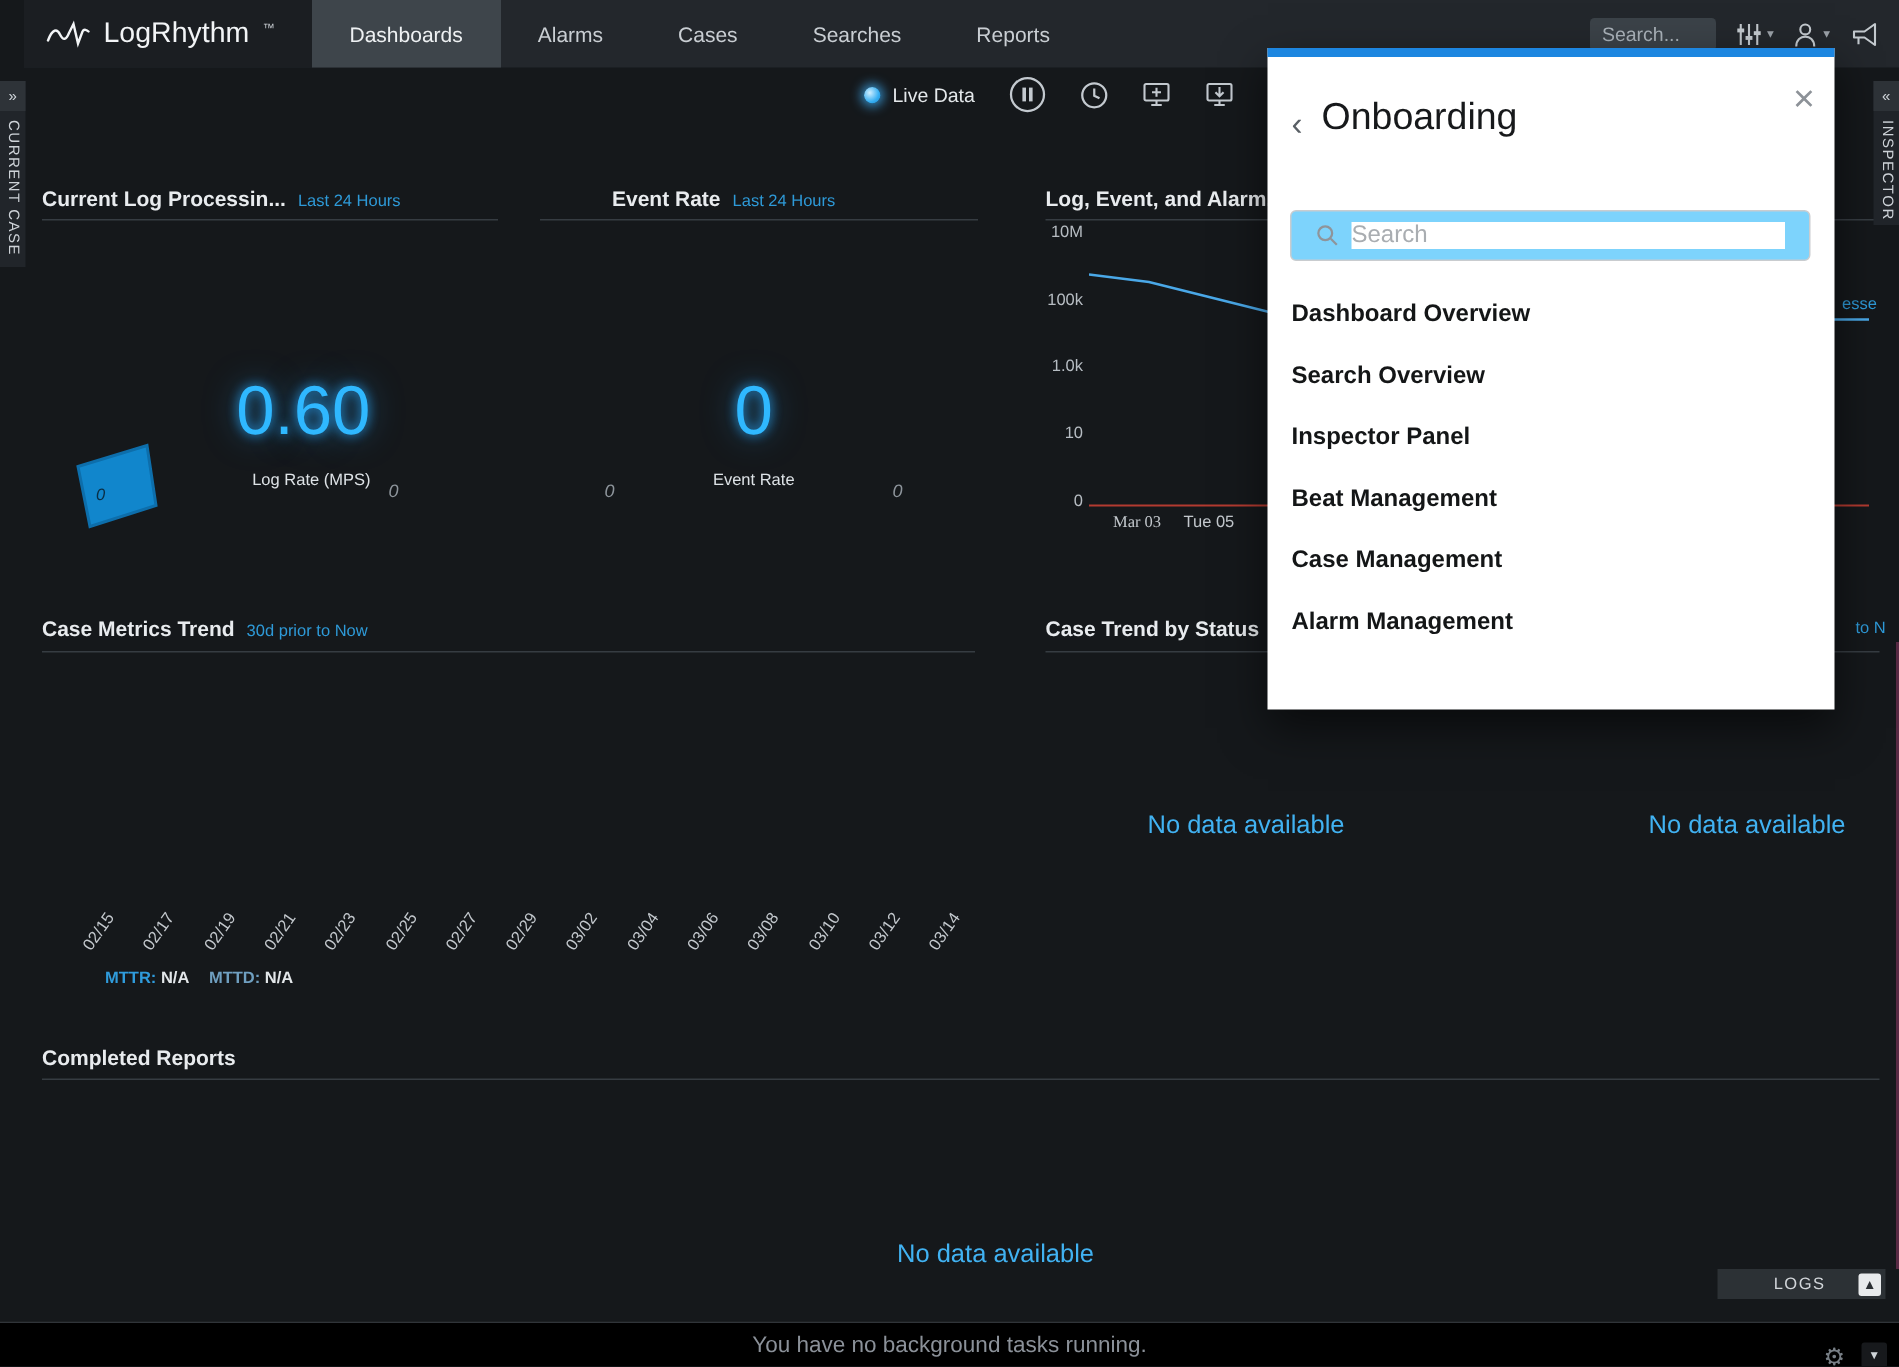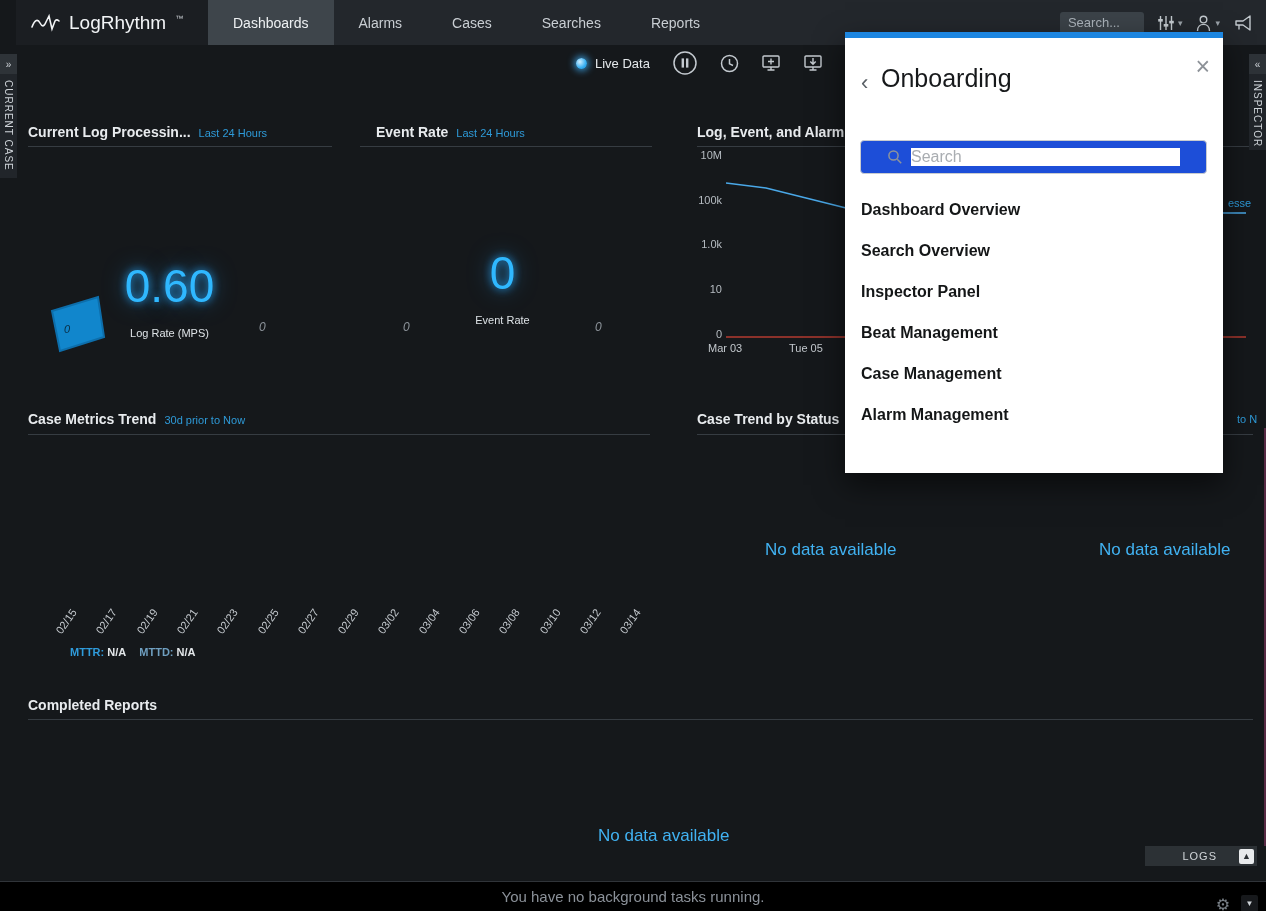--- a/index.html
+++ b/index.html
@@ -58,21 +58,21 @@
   .statusbar { position:absolute; left:0; right:0; bottom:0; height:30px; background:#000000; border-top:1px solid #303439; display:flex; align-items:center; justify-content:center; z-index:5; }
   .status-text { font-size:15px; color:#8b9199; }
   .gear { position:absolute; right:36px; top:13px; color:#787f86; font-size:16px; cursor:pointer; }
   .collapse-btn { position:absolute; right:8px; top:13px; width:17px; height:17px; background:#17191c; color:#cfd4d8; font-size:8px; display:flex; align-items:center; justify-content:center; border-radius:2px; cursor:pointer; }
 
   
   .onboarding { position:absolute; left:845px; top:32px; width:378px; height:441px; background:#fff; z-index:60; box-shadow:0 12px 28px rgba(0,0,0,.55); border-top:6px solid #1d86e0; }
   .ob-back { position:absolute; left:16px; top:32px; font-size:22px; color:#5a6066; cursor:pointer; }
   .ob-title { position:absolute; left:36px; top:26px; font-size:25px; color:#17191b; font-weight:400; }
   .ob-close { position:absolute; right:13px; top:16px; font-size:25px; color:#8d9298; line-height:1; cursor:pointer; }
-  .ob-search { position:absolute; left:15px; top:102px; width:347px; height:34px; border:1px solid #c9cccf; border-radius:4px; display:flex; align-items:center; padding:0 26px; gap:8px; background:#1d4ed8; }
+  .ob-search { position:absolute; left:15px; top:102px; width:347px; height:34px; border:1px solid #c9cccf; border-radius:4px; display:flex; align-items:center; padding:0 16px; gap:8px; background:#7dd3fc; }
   .ob-search input { border:none; outline:none; flex:1; font-size:16px; color:#333; font-family:inherit; }
   .ob-search input::placeholder { color:#a9adb1; }
   .ob-items { position:absolute; left:0; top:151px; width:100%;font-weight:bold; }
   .ob-item { height:41px; display:flex; align-items:center; padding-left:16px; font-size:16px; color:#141617; cursor:pointer; }
 
   svg { display:block; }
 </style>
 </head>
 <body>
 
@@ -167,27 +167,27 @@
   </div>
 
   <div class="wtitle" style="left:28px; top:124px;">
     <span>Current Log Processin...</span><span class="range">Last 24 Hours</span>
   </div>
   <div class="divider" style="left:28px; top:146px; width:304px;"></div>
   <svg style="position:absolute; left:40px; top:293px;" width="72" height="64" viewBox="0 0 72 64">
     <polygon points="12,18 58,4 64,44 20,58" fill="#1186cc" stroke="#0d6eab" stroke-width="2"></polygon>
     <text x="24" y="40" font-size="11" font-style="italic" fill="#0a2e45">0</text>
   </svg>
-  <div class="bignum-box" style="left:92px; top:259px;">
+  <div class="bignum-box" style="left:92px; top:246px;text-align:right;">
     <div class="big-num">0.60</div>
     <div class="num-label">Log Rate (MPS)</div>
   </div>
   <span class="mini-zero" style="left:259px; top:320px;">0</span>
 
-  <div class="wtitle" style="left:348px; top:124px;padding-left:28px;">
+  <div class="wtitle" style="left:380px; top:124px;padding-left:28px;">
     <span>Event Rate</span><span class="range">Last 24 Hours</span>
   </div>
   <div class="divider" style="left:360px; top:146px; width:292px;"></div>
   <div class="bignum-box" style="left:425px; top:246px;">
     <div class="big-num">0</div>
     <div class="num-label">Event Rate</div>
   </div>
   <span class="mini-zero" style="left:403px; top:320px;">0</span>
   <span class="mini-zero" style="left:595px; top:320px;">0</span>
 
@@ -197,21 +197,21 @@
   <div class="divider" style="left:697px; top:146px; width:556px;"></div>
   <span class="ytick" style="top:149px;">10M</span>
   <span class="ytick" style="top:194px;">100k</span>
   <span class="ytick" style="top:238px;">1.0k</span>
   <span class="ytick" style="top:283px;">10</span>
   <span class="ytick" style="top:328px;">0</span>
   <svg style="position:absolute; left:726px; top:150px;" width="520" height="190" viewBox="0 0 520 190">
     <polyline fill="none" stroke-width="1.6" stroke="#4aa8e8" points="0,33 40,38 80,48 120,58 200,63 520,63"></polyline>
     <polyline fill="none" stroke-width="1.3" stroke="#b33a30" points="0,187 520,187"></polyline>
   </svg>
-  <span class="xtick3" style="left:708px; top:342px;">Mar 03</span>
+  <span class="xtick3" style="left:742px; top:342px;font-family:Liberation Serif, serif;">Mar 03</span>
   <span class="xtick3" style="left:789px; top:342px;">Tue 05</span>
   <span class="frag" style="left:1228px; top:197px;">esse</span>
 
   <div class="wtitle" style="left:28px; top:411px;">
     <span>Case Metrics Trend</span><span class="range">30d prior to Now</span>
   </div>
   <div class="divider" style="left:28px; top:434px; width:622px;"></div>
   <span class="date-tick" style="left:32px;">02/15</span>
   <span class="date-tick" style="left:72px;">02/17</span>
   <span class="date-tick" style="left:113px;">02/19</span>

